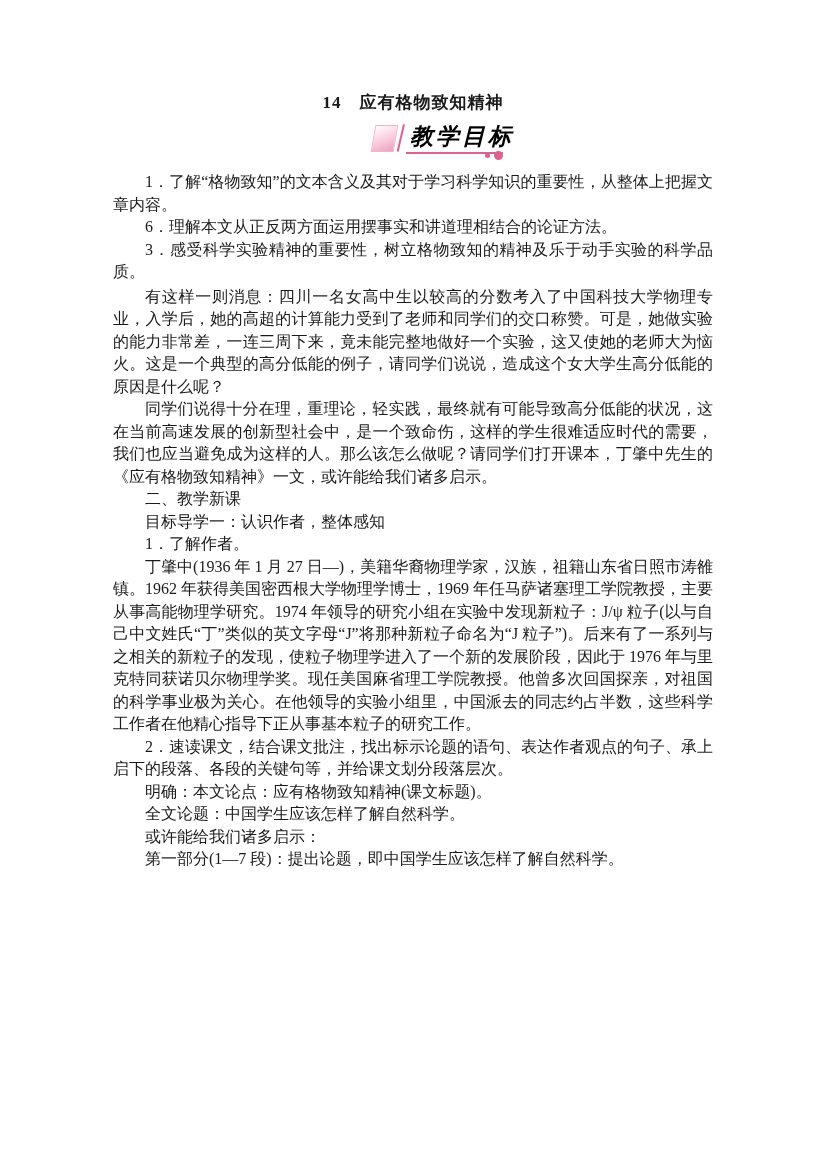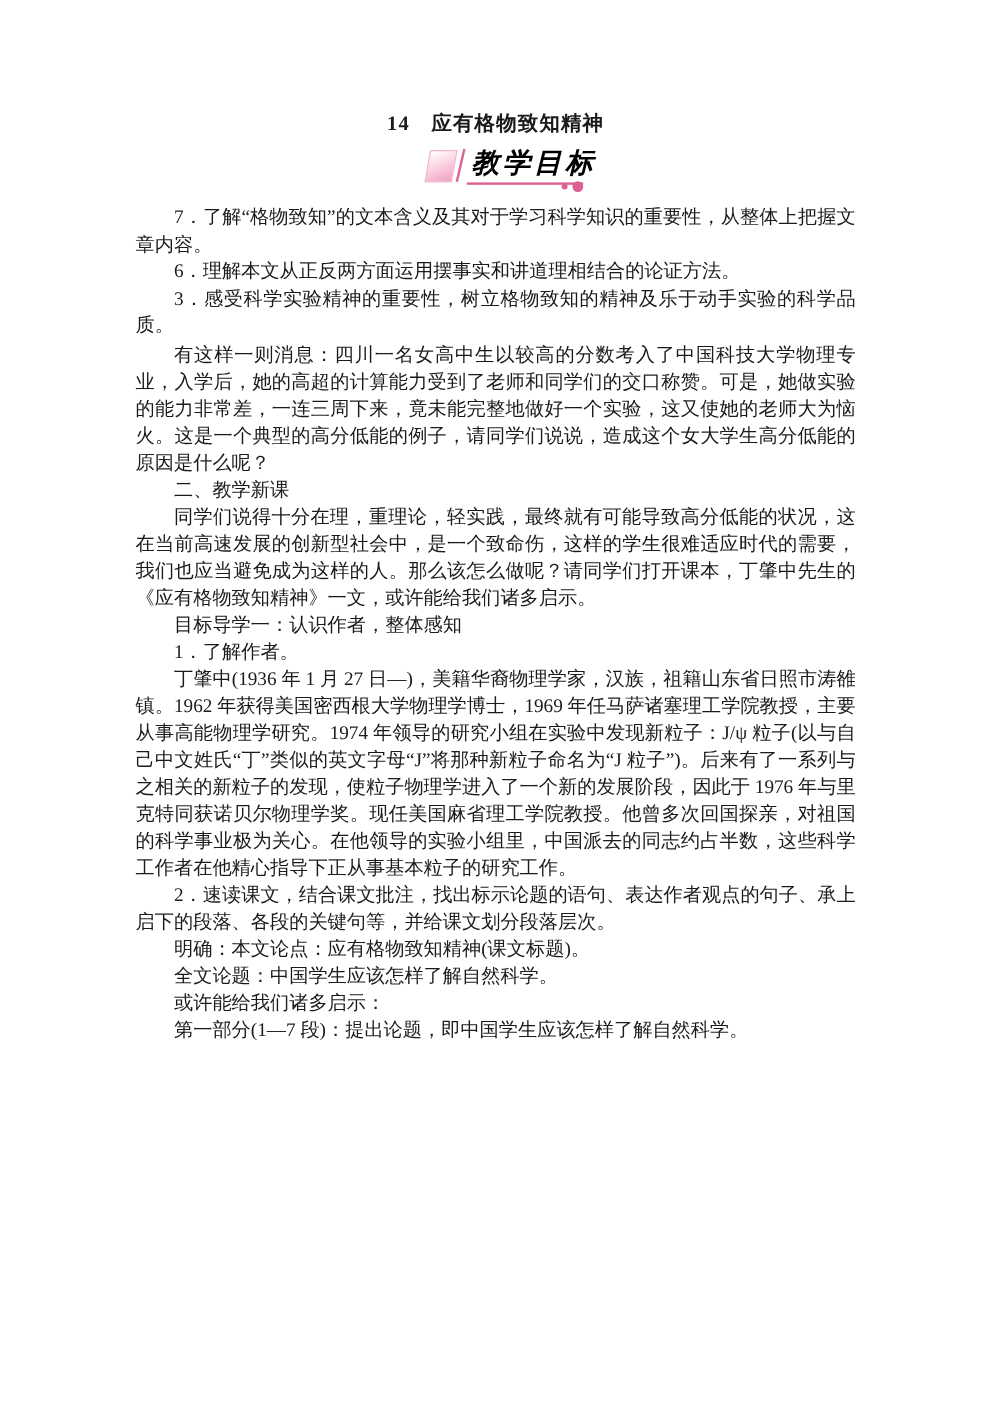--- a/index.html
+++ b/index.html
@@ -32,21 +32,21 @@
     margin: 0;
     text-indent: 2em;
     text-align: justify;
   }
   
   .banner {
     position: relative;
     width: 130px;
     height: 40px;
     margin: 5px auto 9px auto;
-    left: 8px; 
+    left: 25px; 
   }
   .banner-block {
     position: absolute;
     left: 0;
     top: 3px;
     width: 21px;
     height: 25px;
     transform: skewX(-10deg);
     background: linear-gradient(155deg, #ffffff 0%, #fbd9e6 40%, var(--block-pink-deep, #f0a0c0) 100%);
     border: 1px solid var(--block-pink-border, #f2b4cc);
@@ -101,29 +101,29 @@
 
   <section class="doc-section">
     <div class="banner">
       <span class="banner-block"></span>
       <span class="banner-slash"></span>
       <span class="banner-text">教学目标</span>
       <span class="banner-line"></span>
       <span class="banner-dot banner-dot-small"></span>
       <span class="banner-dot banner-dot-large"></span>
     </div>
-    <p class="para">7．了解“格物致知”的文本含义及其对于学习科学知识的重要性，从整体上把握文章内容。</p>
+    <p class="para">1．了解“格物致知”的文本含义及其对于学习科学知识的重要性，从整体上把握文章内容。</p>
     <p class="para">6．理解本文从正反两方面运用摆事实和讲道理相结合的论证方法。</p>
     <p class="para">3．感受科学实验精神的重要性，树立格物致知的精神及乐于动手实验的科学品质。</p>
   </section>
 
   <section class="doc-section">
     <p class="para">有这样一则消息：四川一名女高中生以较高的分数考入了中国科技大学物理专业，入学后，她的高超的计算能力受到了老师和同学们的交口称赞。可是，她做实验的能力非常差，一连三周下来，竟未能完整地做好一个实验，这又使她的老师大为恼火。这是一个典型的高分低能的例子，请同学们说说，造成这个女大学生高分低能的原因是什么呢？</p>
+    <p class="para">同学们说得十分在理，重理论，轻实践，最终就有可能导致高分低能的状况，这在当前高速发展的创新型社会中，是一个致命伤，这样的学生很难适应时代的需要，我们也应当避免成为这样的人。那么该怎么做呢？请同学们打开课本，丁肇中先生的《应有格物致知精神》一文，或许能给我们诸多启示。</p>
     <p class="para">二、教学新课</p>
-    <p class="para">同学们说得十分在理，重理论，轻实践，最终就有可能导致高分低能的状况，这在当前高速发展的创新型社会中，是一个致命伤，这样的学生很难适应时代的需要，我们也应当避免成为这样的人。那么该怎么做呢？请同学们打开课本，丁肇中先生的《应有格物致知精神》一文，或许能给我们诸多启示。</p>
     <p class="para">目标导学一：认识作者，整体感知</p>
     <p class="para">1．了解作者。</p>
     <p class="para">丁肇中(1936 年 1 月 27 日—)，美籍华裔物理学家，汉族，祖籍山东省日照市涛雒镇。1962 年获得美国密西根大学物理学博士，1969 年任马萨诸塞理工学院教授，主要从事高能物理学研究。1974 年领导的研究小组在实验中发现新粒子：J/ψ 粒子(以与自己中文姓氏“丁”类似的英文字母“J”将那种新粒子命名为“J 粒子”)。后来有了一系列与之相关的新粒子的发现，使粒子物理学进入了一个新的发展阶段，因此于 1976 年与里克特同获诺贝尔物理学奖。现任美国麻省理工学院教授。他曾多次回国探亲，对祖国的科学事业极为关心。在他领导的实验小组里，中国派去的同志约占半数，这些科学工作者在他精心指导下正从事基本粒子的研究工作。</p>
     <p class="para">2．速读课文，结合课文批注，找出标示论题的语句、表达作者观点的句子、承上启下的段落、各段的关键句等，并给课文划分段落层次。</p>
     <p class="para">明确：本文论点：应有格物致知精神(课文标题)。</p>
     <p class="para">全文论题：中国学生应该怎样了解自然科学。</p>
     <p class="para">或许能给我们诸多启示：</p>
     <p class="para">第一部分(1—7 段)：提出论题，即中国学生应该怎样了解自然科学。</p>
   </section>
 

